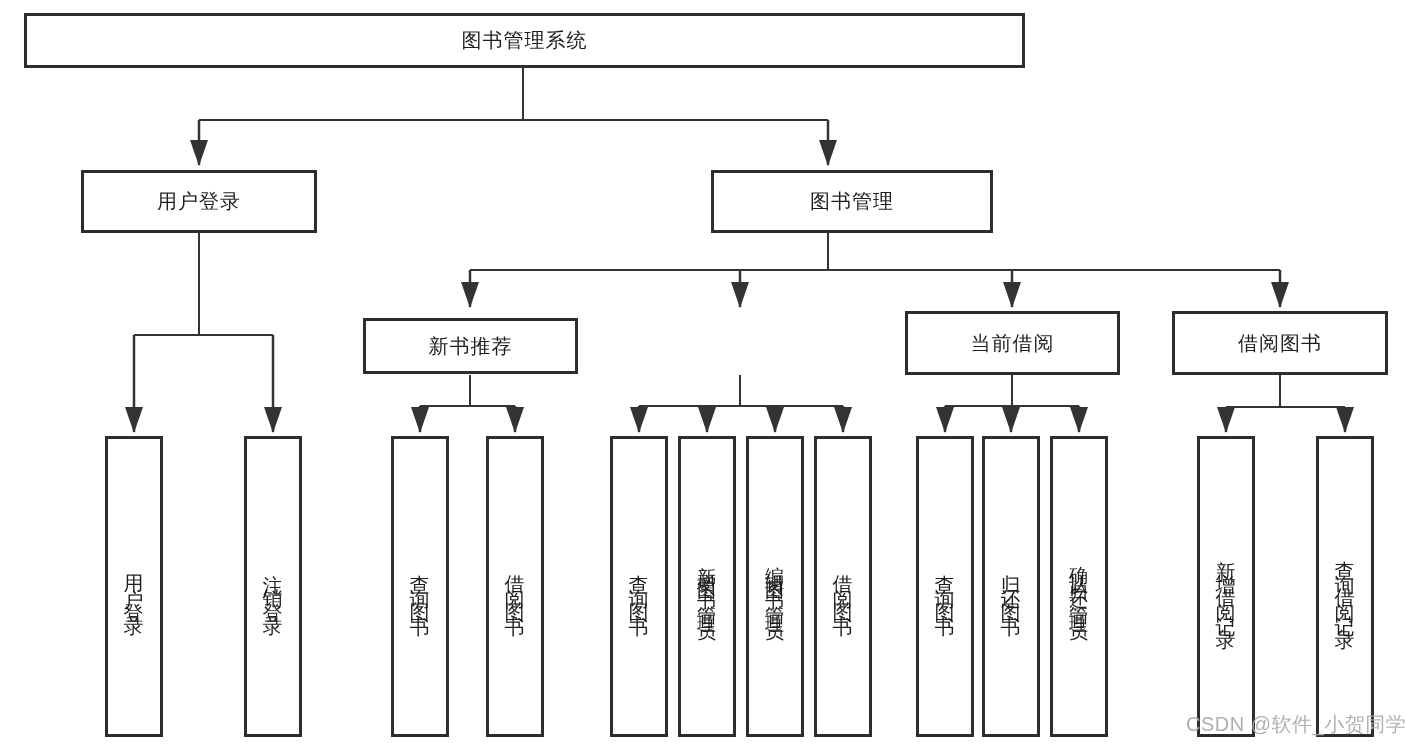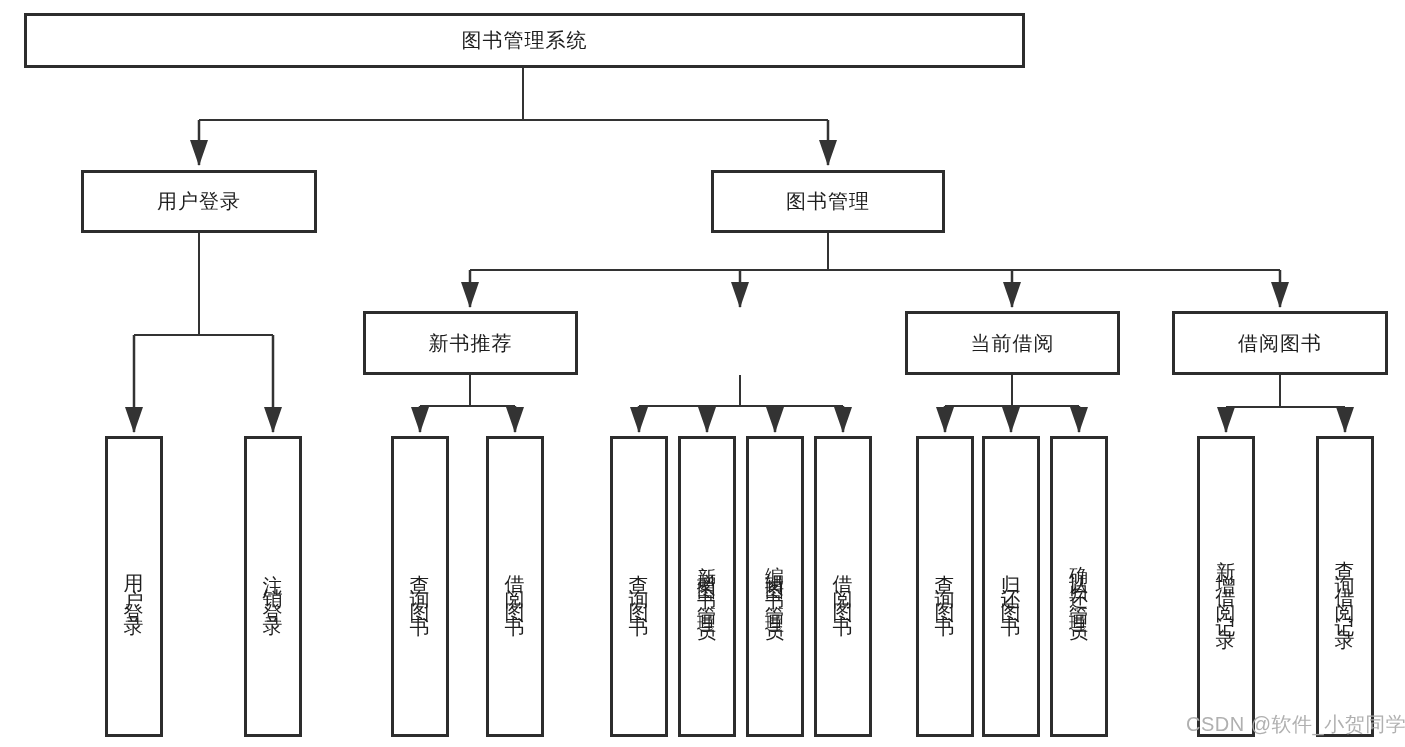--- a/index.html
+++ b/index.html
@@ -105,25 +105,25 @@
     </g>
   </svg>
 
   <div class="box" style="left:24px;top:13px;width:1001px;height:55px">
     <span class="hlabel">图书管理系统</span>
   </div>
 
   <div class="box" style="left:81px;top:170px;width:236px;height:63px">
     <span class="hlabel">用户登录</span>
   </div>
-  <div class="box" style="left:711px;top:170px;width:234px;height:63px">
+  <div class="box" style="left:711px;top:170px;width:282px;height:63px">
     <span class="hlabel">图书管理</span>
   </div>
 
-  <div class="box" style="left:363px;top:311px;width:215px;height:64px">
+  <div class="box" style="left:363px;top:318px;width:215px;height:56px">
     <span class="hlabel">新书推荐</span>
   </div>
   <div class="box" style="left:905px;top:311px;width:215px;height:64px">
     <span class="hlabel">当前借阅</span>
   </div>
   <div class="box" style="left:1172px;top:311px;width:216px;height:64px">
     <span class="hlabel">借阅图书</span>
   </div>
 
   <div class="box" style="left:105px;top:436px;width:58px;height:301px">

